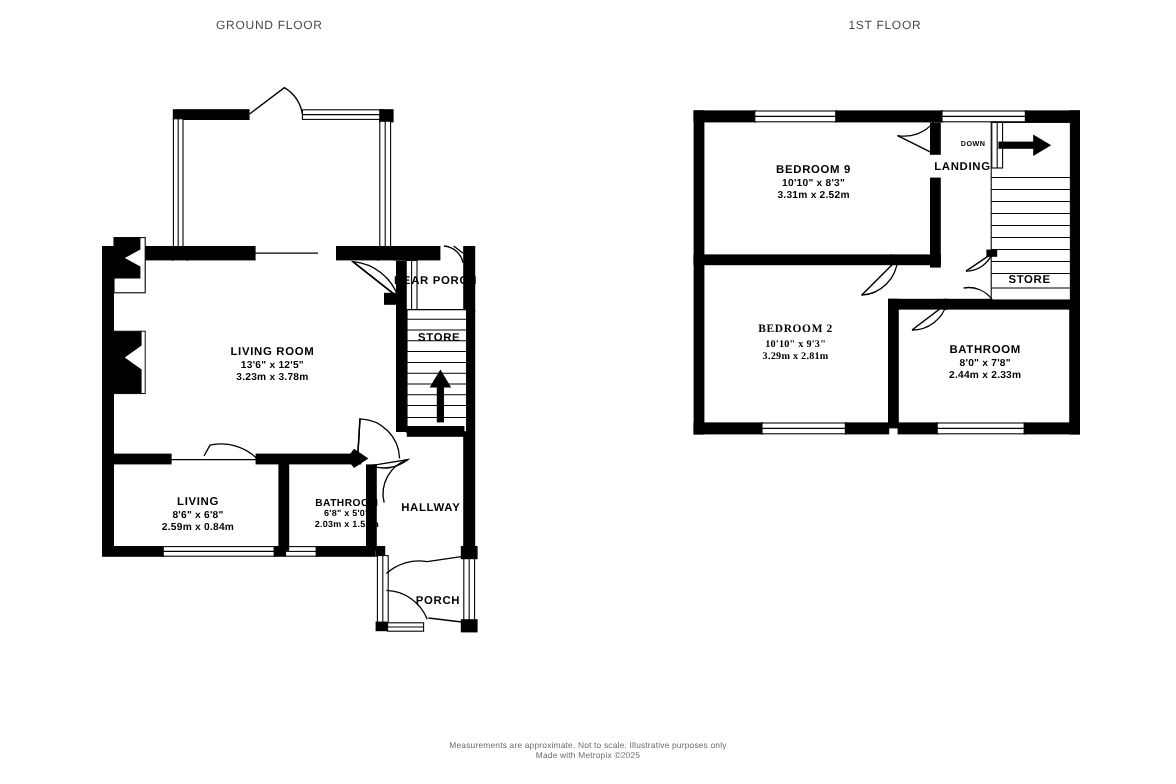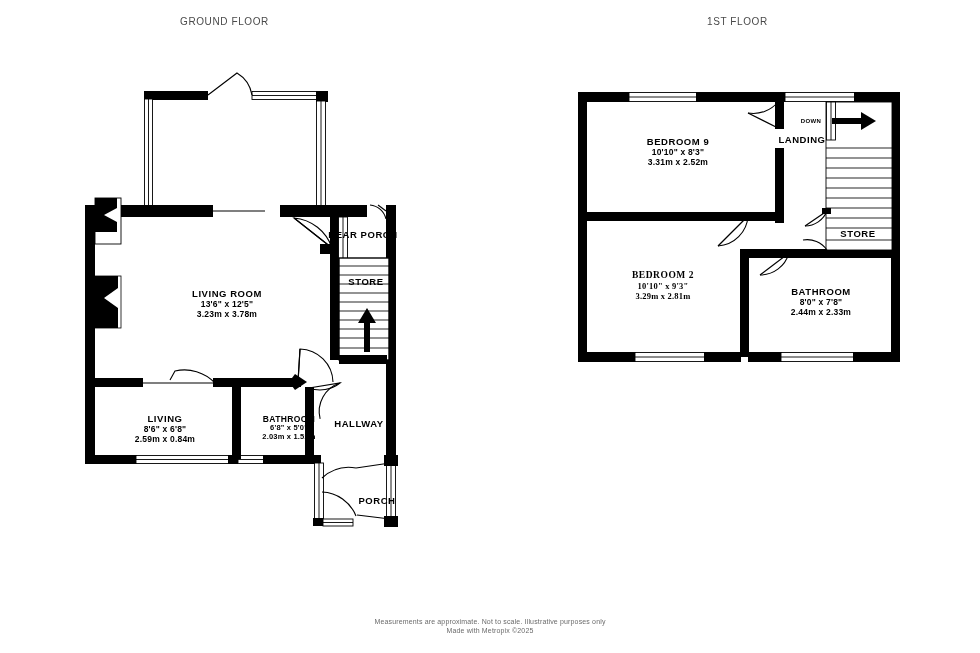--- a/index.html
+++ b/index.html
@@ -307,21 +307,21 @@
   </div>
 
   <div class="room-label name-only" style="left:366px; top:276px;">
     <span class="rl-name">STORE</span>
   </div>
 
   <div class="room-label name-only" style="left:359px; top:379px;margin-top:39px;">
     <span class="rl-name">HALLWAY</span>
   </div>
 
-  <div class="room-label name-only" style="left:365px; top:495px;margin-left:12px;">
+  <div class="room-label name-only" style="left:365px; top:495px;">
     <span class="rl-name">PORCH</span>
   </div>
 
   <div class="room-label tiny" style="left:367px; top:358px;">
     <span class="rl-name">UP</span>
   </div>
 
   <div class="room-label" style="left:678px; top:136px;">
     <span class="rl-name">BEDROOM 9</span>
     <span class="rl-imp">10'10"  x 8'3"</span>

